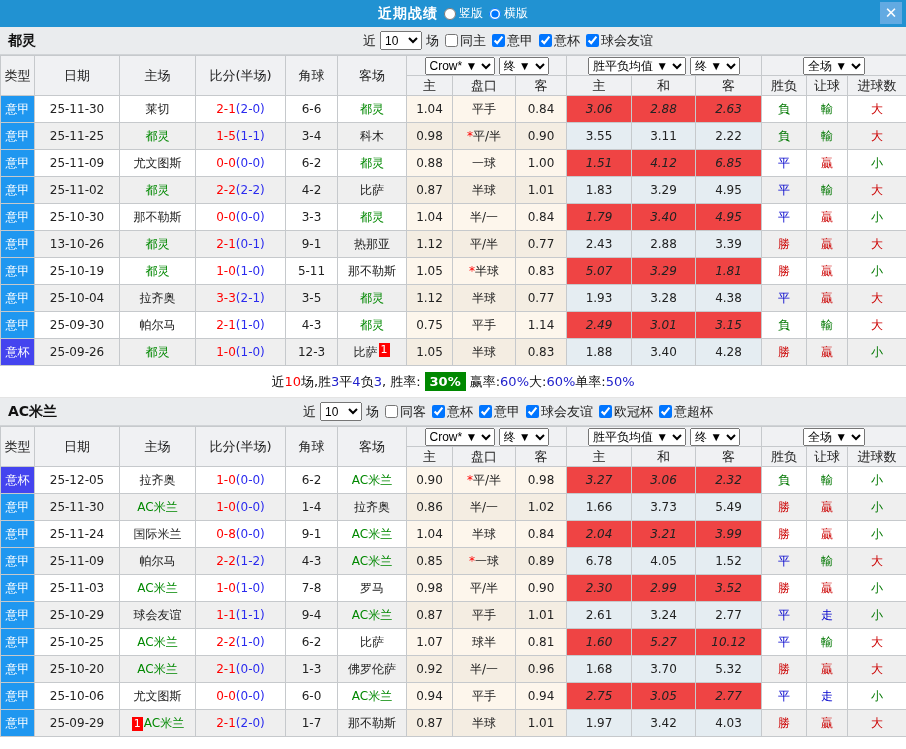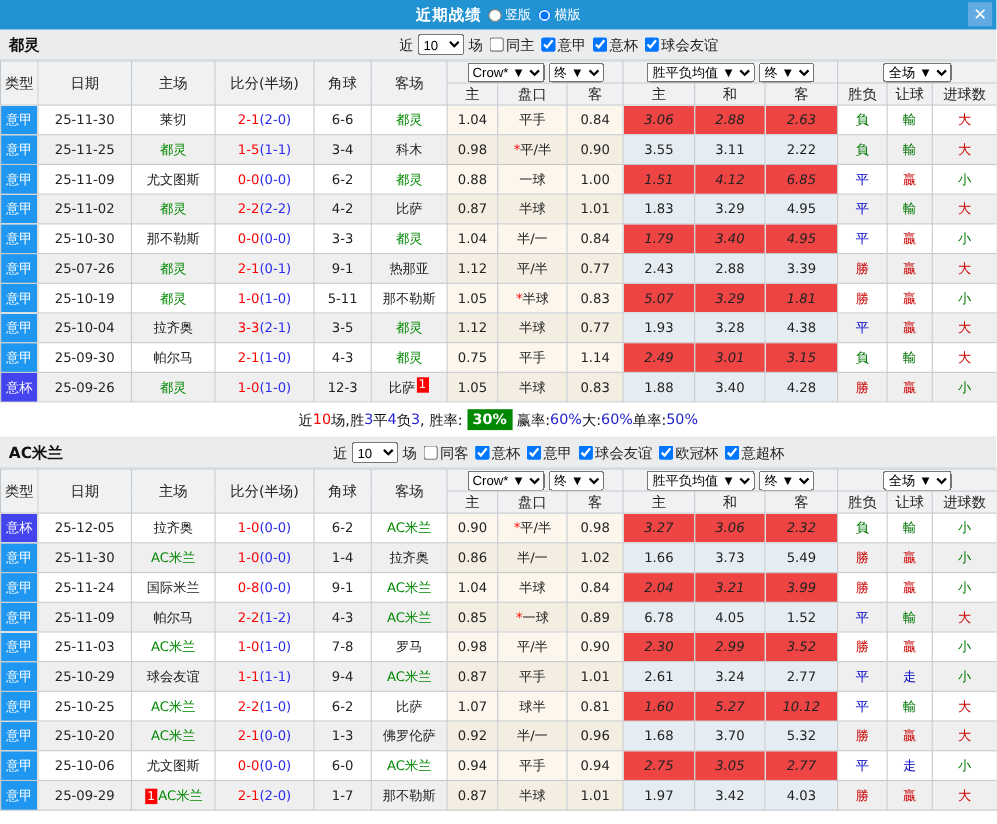--- a/index.html
+++ b/index.html
@@ -227,21 +227,21 @@
               <td class="cream">0.84</td>
               <td class="lblue">1.79</td>
               <td class="lblue">3.40</td>
               <td class="lblue">4.95</td>
               <td class="cjk" style="color: rgb(0, 0, 204);">平</td>
               <td class="cjk" style="color: rgb(204, 0, 0);">贏</td>
               <td class="cjk" style="color: rgb(0, 119, 0);">小</td>
             </tr>
             <tr class="even">
               <td class="type-cell type-league">意甲</td>
-              <td>25-07-26</td>
+              <td>13-10-26</td>
               <td class="cjk"><span class="team-green">都灵</span></td>
               <td><span class="ft">2-1</span><span class="ht">(0-1)</span></td>
               <td>9-1</td>
               <td class="cjk"><span>热那亚</span></td>
               <td class="cream">1.12</td>
               <td class="cream cjk"><span>平/半</span></td>
               <td class="cream">0.77</td>
               <td class="lblue">2.43</td>
               <td class="lblue">2.88</td>
               <td class="lblue">3.39</td>

